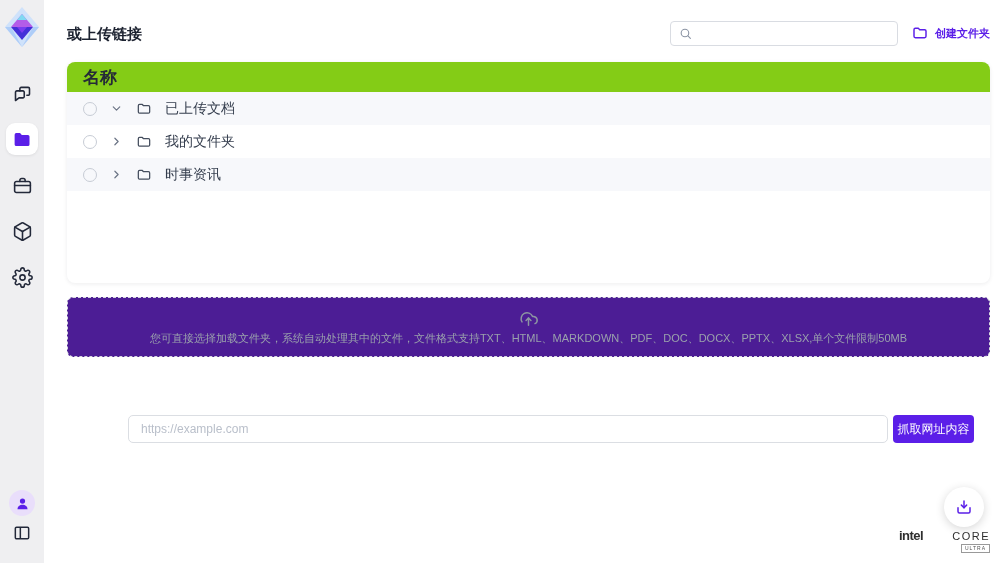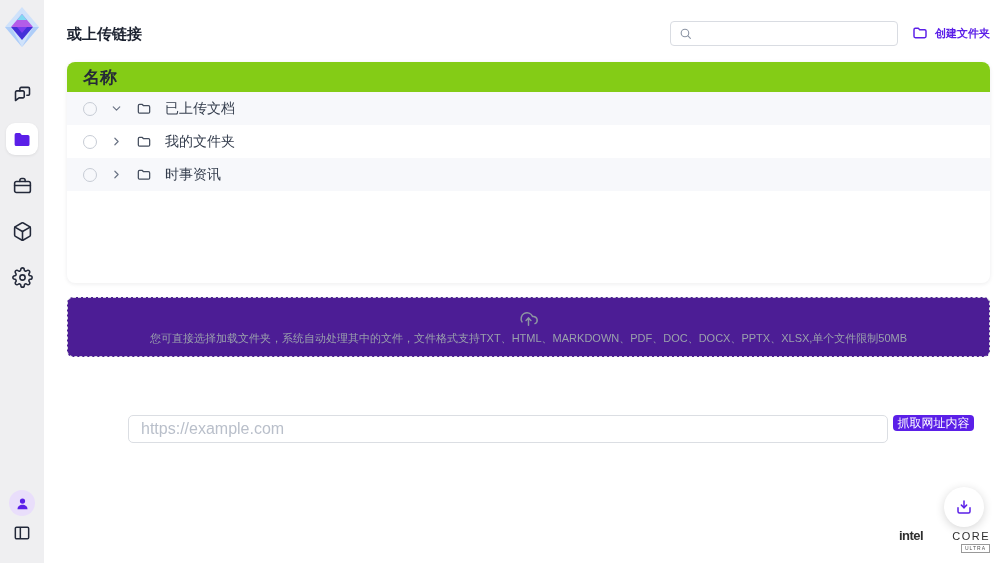--- a/index.html
+++ b/index.html
@@ -58,23 +58,23 @@
               display:flex; flex-direction:column; align-items:center; justify-content:center;
               gap:2px; cursor:pointer; }
   .dropzone svg { width:21px; height:21px; }
   .drop-text { font-size:11px; color:#9aa1ac; }
 
   .link-divider { position:absolute; left:23px; top:382px; width:923px; text-align:center;
                   font-size:11px; color:#6e7785; }
 
   .url-row { position:absolute; left:84px; top:415px; width:846px; height:28px; display:flex; gap:5px; }
   .url-input { flex:1; height:28px; border:1px solid #dbdee3; border-radius:5px; padding:0 12px;
-               font-size:16px; color:#333; outline:none; font-family:"Liberation Sans",sans-serif; }
+               font-size:12px; color:#333; outline:none; font-family:"Liberation Sans",sans-serif; }
   .url-input::placeholder { color:#b9bfca; }
-  .fetch-btn { width:81px; height:16px; background:#5b1fe8; color:#ffffff; border:none;
+  .fetch-btn { width:81px; height:28px; background:#5b1fe8; color:#ffffff; border:none;
                border-radius:4px; font-size:12px; cursor:pointer; font-family:"Liberation Sans",sans-serif;
                display:flex; align-items:center; justify-content:center; }
 
   
   .fab { position:absolute; left:944px; top:487px; width:40px; height:40px; border-radius:50%;
          background:#ffffff; box-shadow:0 2px 10px rgba(0,0,0,.16); border:none; cursor:pointer;
          display:flex; align-items:center; justify-content:center; }
   .fab svg { width:18px; height:18px; }
 
   .intel { position:absolute; left:928px; top:528px; width:62px; display:flex; flex-direction:column;

